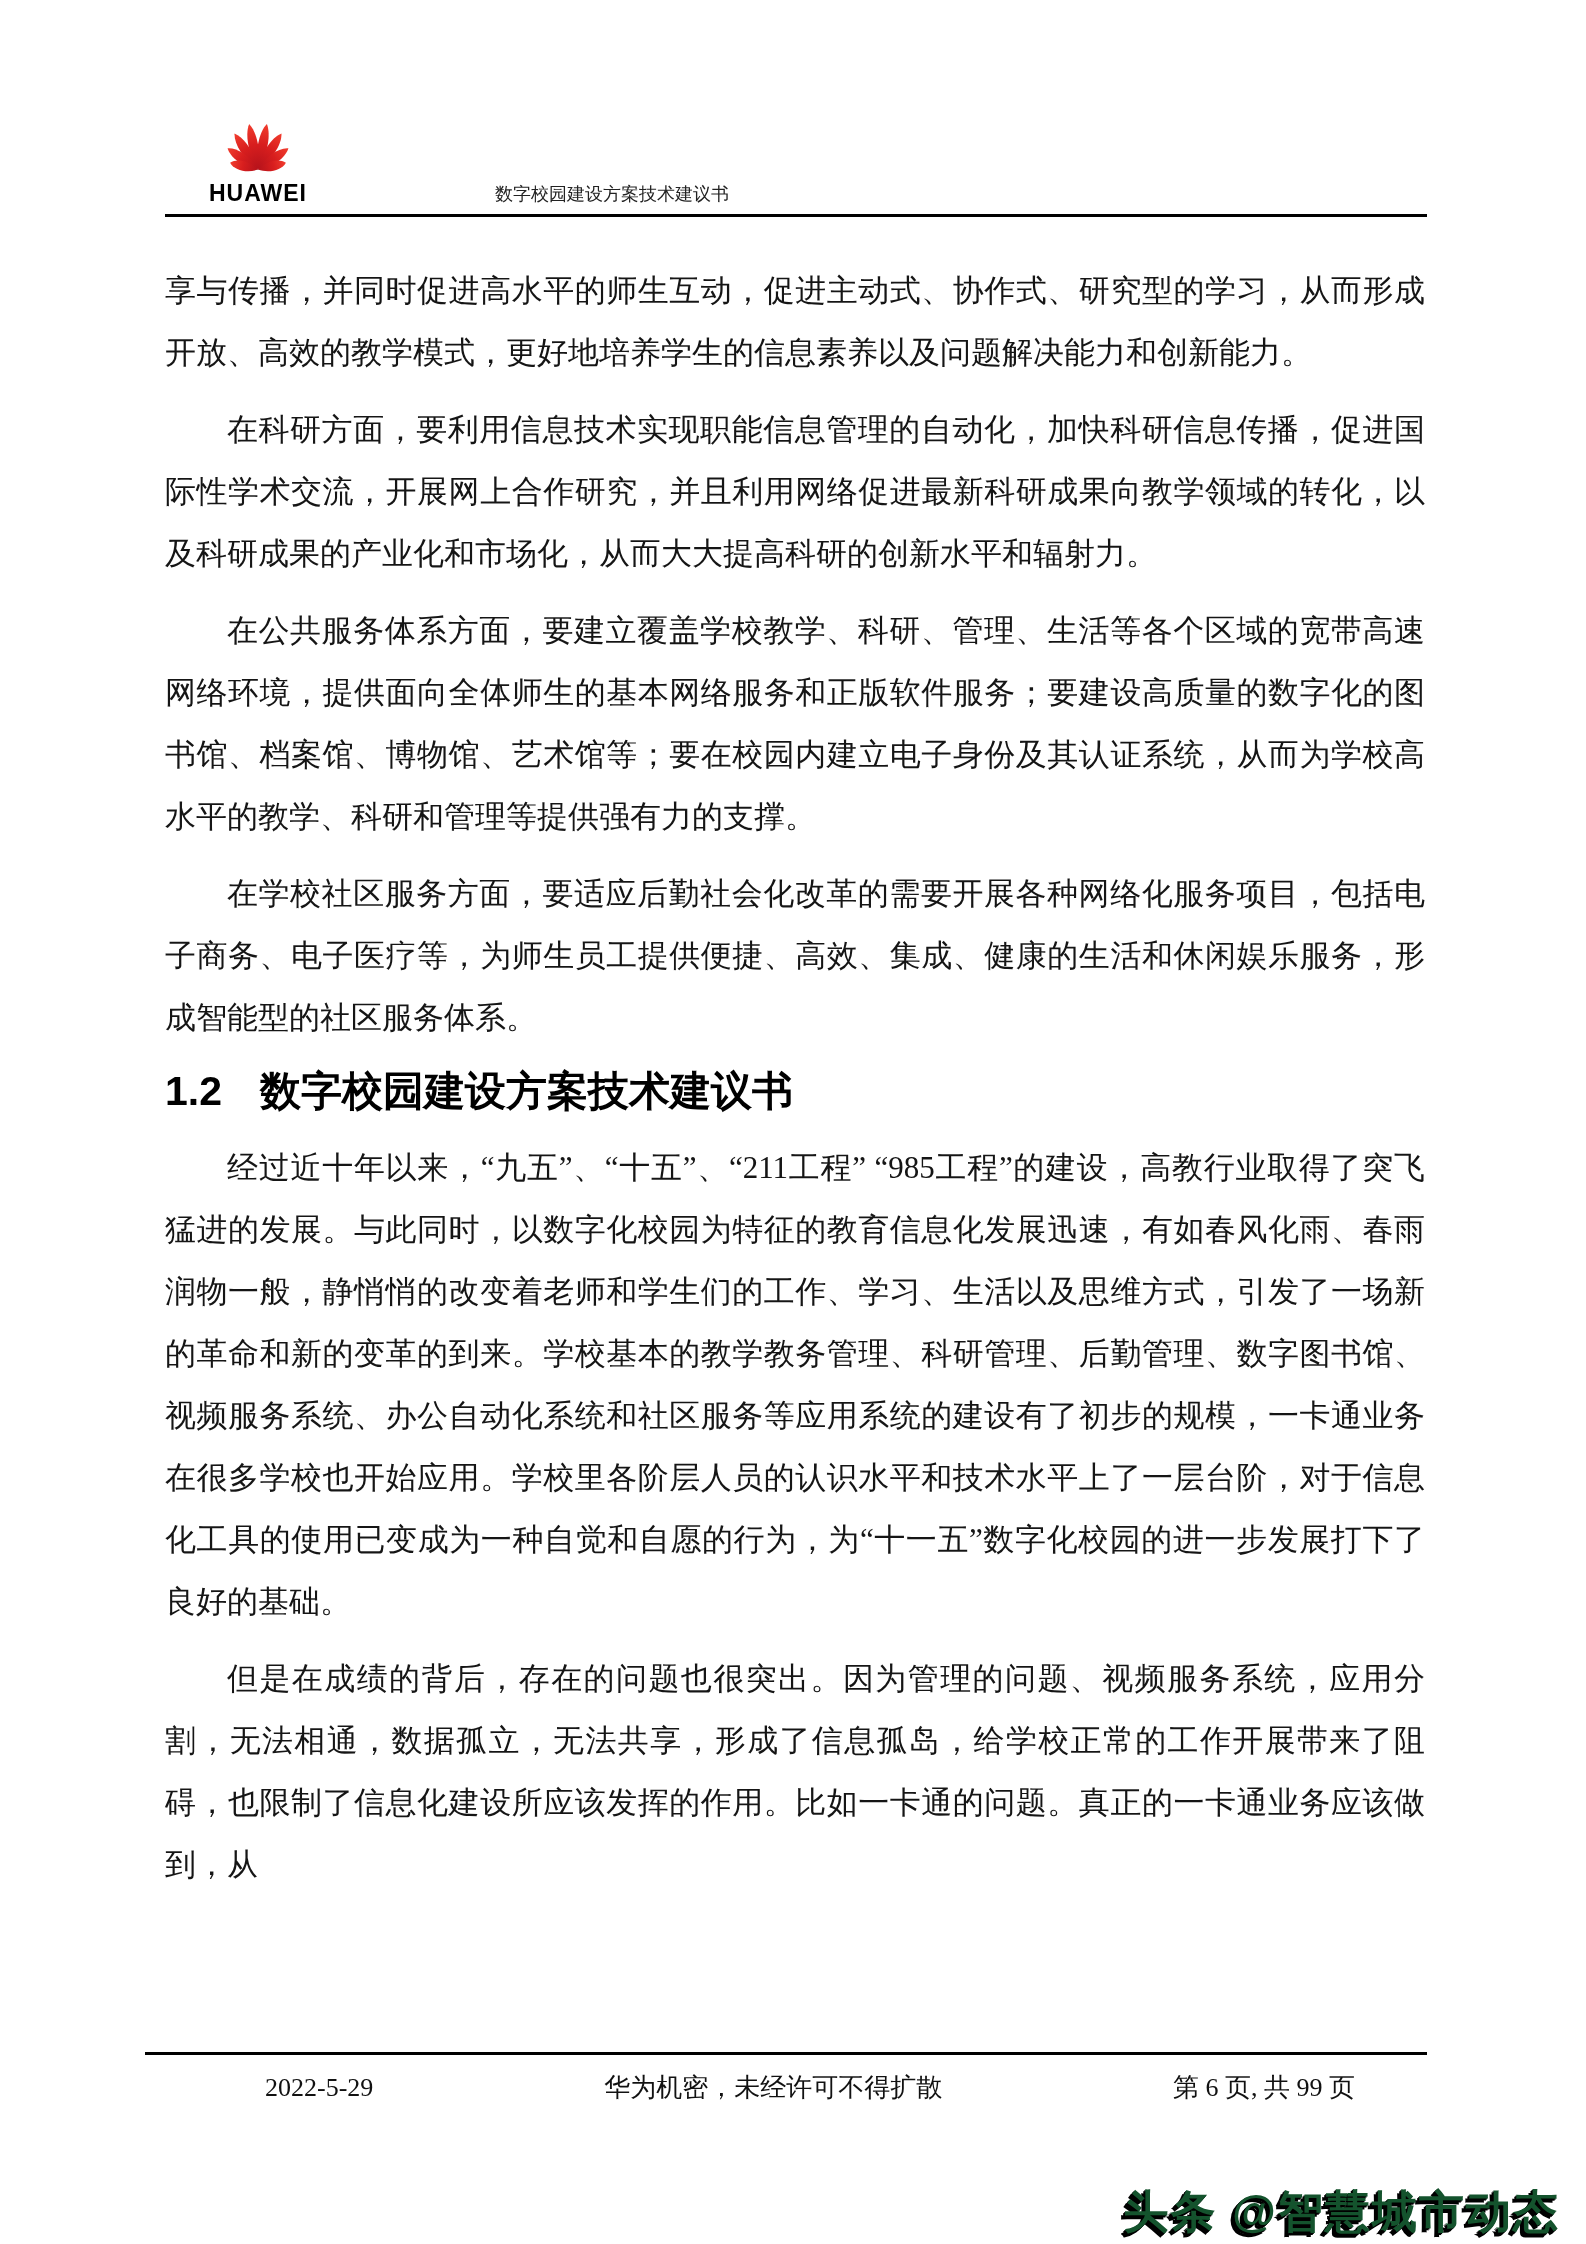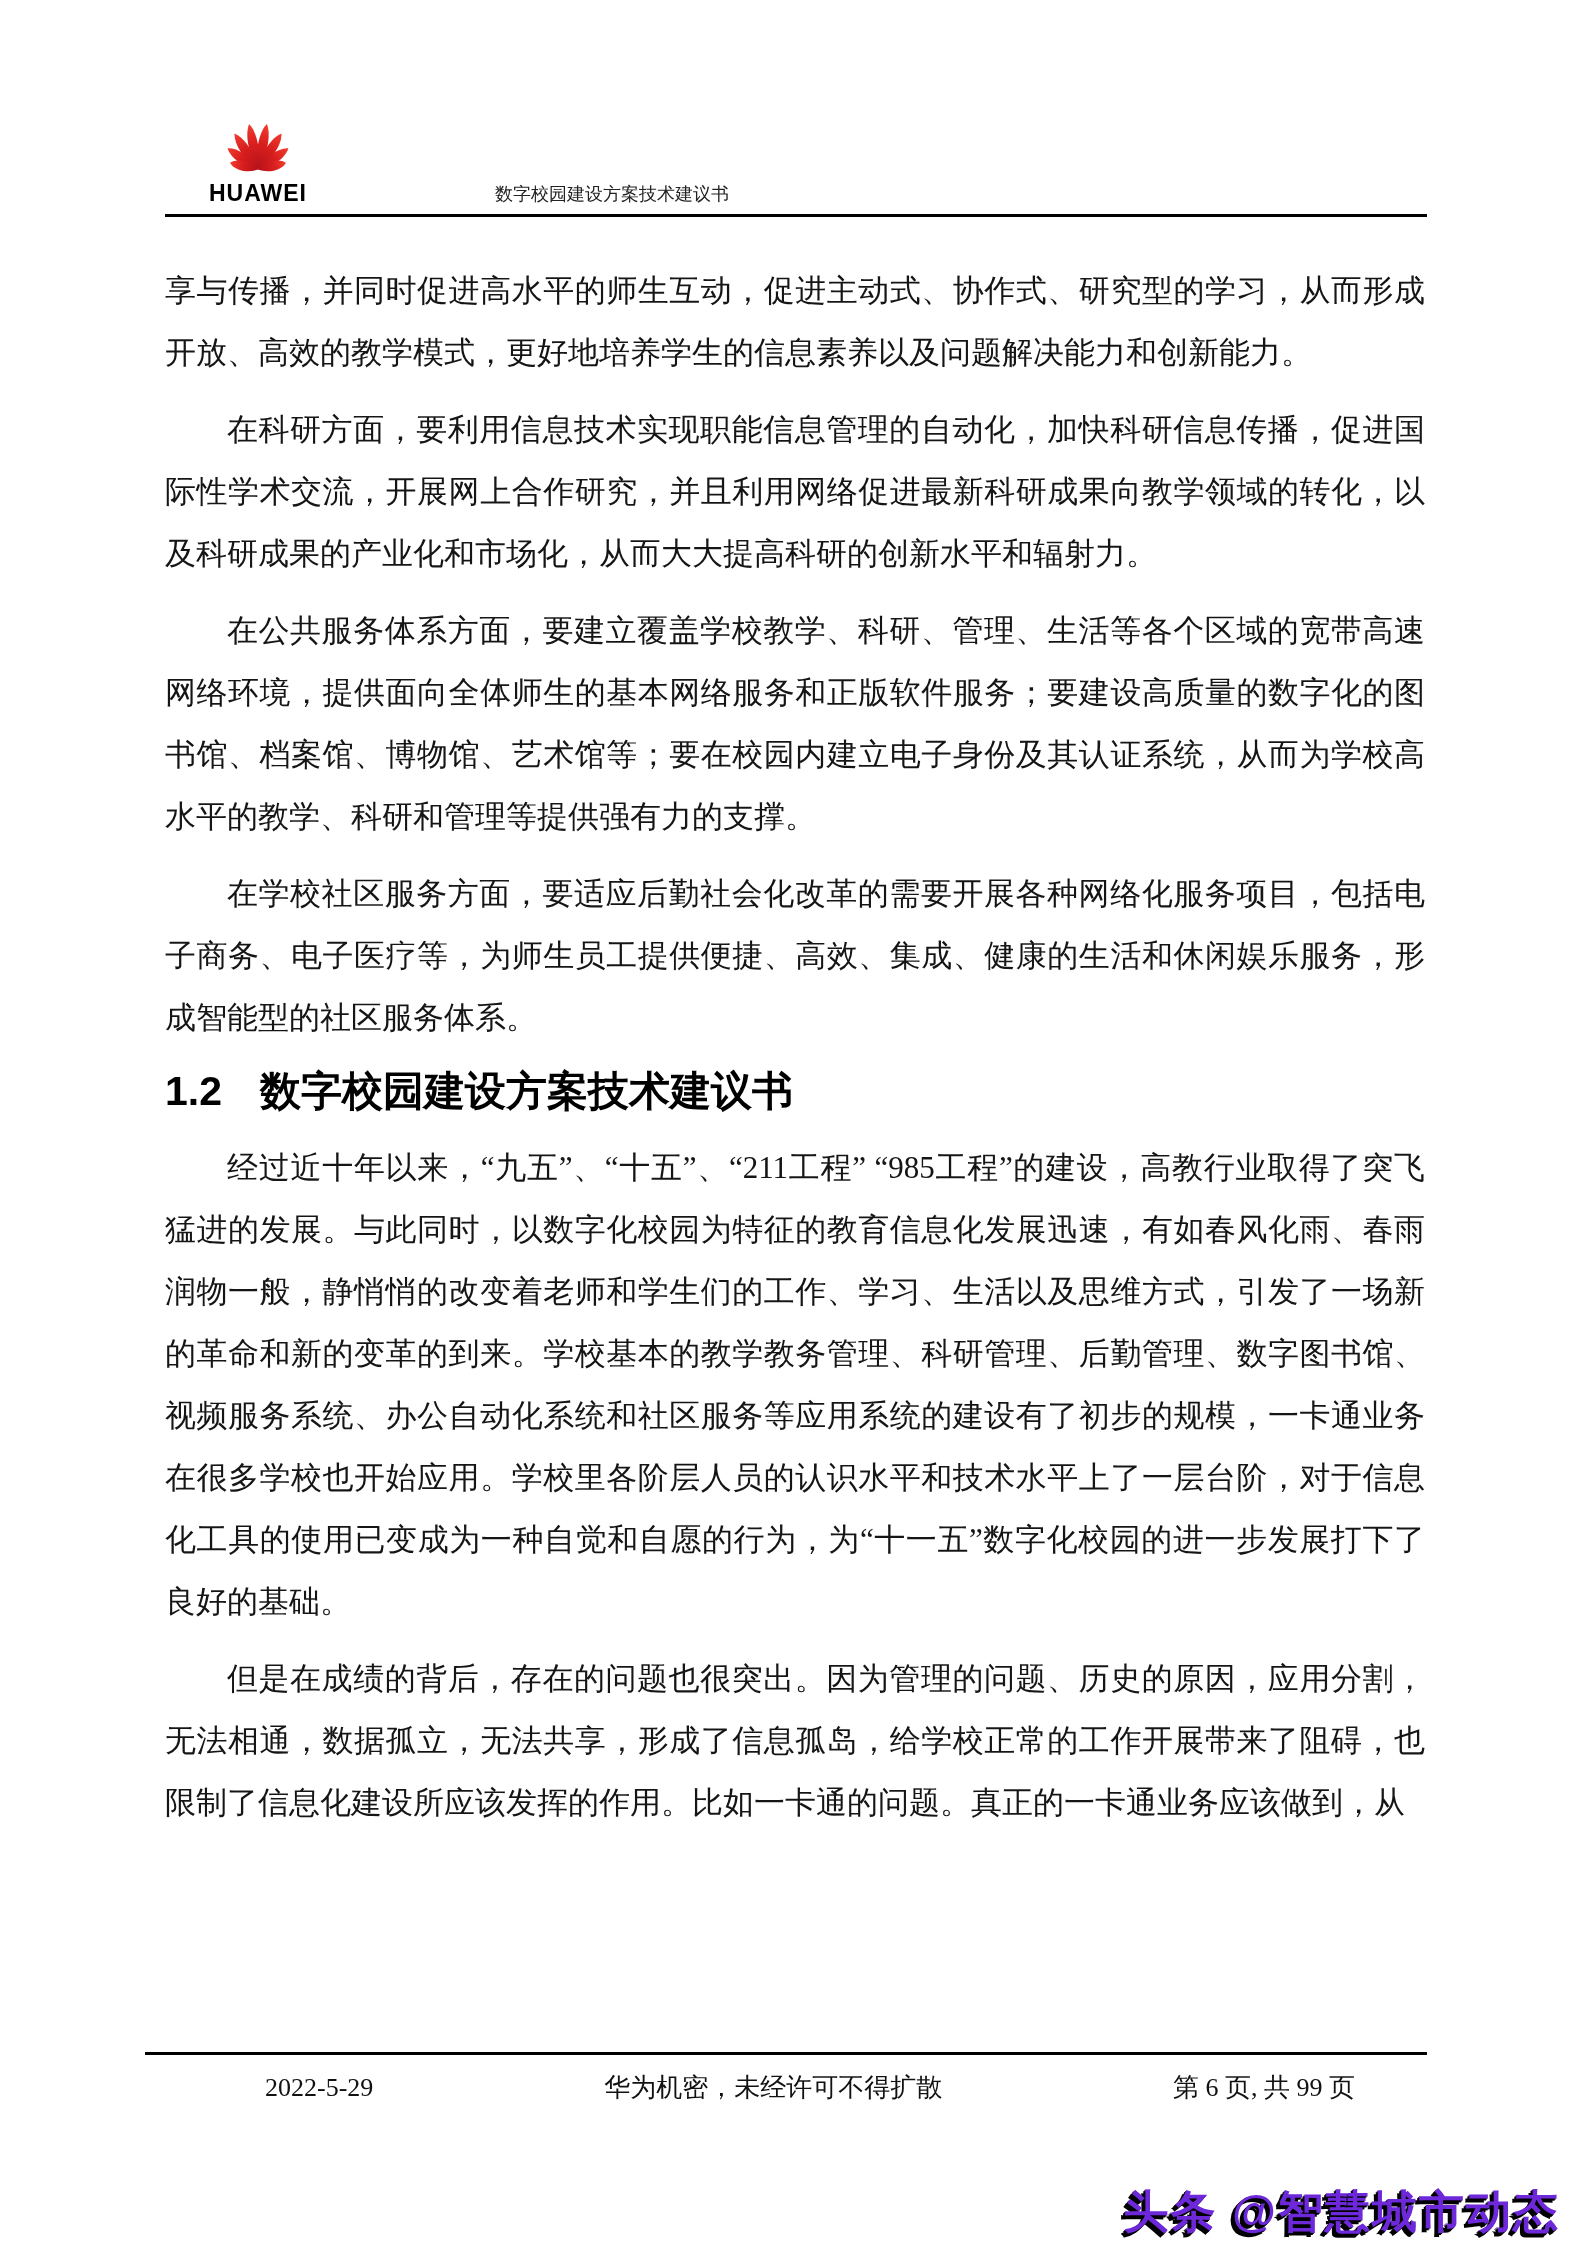--- a/index.html
+++ b/index.html
@@ -47,21 +47,21 @@
     display:flex; align-items:baseline; font-size:26px; line-height:34px; color:#111;
   }
   .footer-date { margin-left:120px; }
   .footer-center { flex:1; text-align:center; }
   .footer-pages { padding-right:72px; }
 
   
   .watermark {
     position:absolute; right:26px; bottom:2px;
     font-family:"Liberation Sans","DejaVu Sans",sans-serif; font-weight:bold;
-    font-size:45px; letter-spacing:2px; color:#6d28d9;
+    font-size:45px; letter-spacing:2px; color:#14532d;
     text-shadow:-4px 4px 0 #000, -2px 2px 0 #000, -1px 1px 0 #000;
     white-space:nowrap;
   }
 </style>
 </head>
 <body>
 
 <div class="page">
 
   <div class="header">
@@ -95,21 +95,21 @@
     <p class="indent">在科研方面，要利用信息技术实现职能信息管理的自动化，加快科研信息传播，促进国际性学术交流，开展网上合作研究，并且利用网络促进最新科研成果向教学领域的转化，以及科研成果的产业化和市场化，从而大大提高科研的创新水平和辐射力。</p>
     <p class="indent">在公共服务体系方面，要建立覆盖学校教学、科研、管理、生活等各个区域的宽带高速网络环境，提供面向全体师生的基本网络服务和正版软件服务；要建设高质量的数字化的图书馆、档案馆、博物馆、艺术馆等；要在校园内建立电子身份及其认证系统，从而为学校高水平的教学、科研和管理等提供强有力的支撑。</p>
     <p class="indent">在学校社区服务方面，要适应后勤社会化改革的需要开展各种网络化服务项目，包括电子商务、电子医疗等，为师生员工提供便捷、高效、集成、健康的生活和休闲娱乐服务，形成智能型的社区服务体系。</p>
 
     <div class="section-heading">
       <span class="sec-num">1.2</span>
       <span class="sec-title">数字校园建设方案技术建议书</span>
     </div>
 
     <p class="indent">经过近十年以来，“九五”、“十五”、“211工程” “985工程”的建设，高教行业取得了突飞猛进的发展。与此同时，以数字化校园为特征的教育信息化发展迅速，有如春风化雨、春雨润物一般，静悄悄的改变着老师和学生们的工作、学习、生活以及思维方式，引发了一场新的革命和新的变革的到来。学校基本的教学教务管理、科研管理、后勤管理、数字图书馆、视频服务系统、办公自动化系统和社区服务等应用系统的建设有了初步的规模，一卡通业务在很多学校也开始应用。学校里各阶层人员的认识水平和技术水平上了一层台阶，对于信息化工具的使用已变成为一种自觉和自愿的行为，为“十一五”数字化校园的进一步发展打下了良好的基础。</p>
-    <p class="indent">但是在成绩的背后，存在的问题也很突出。因为管理的问题、历史的原因，应用分割，无法相通，数据孤立，无法共享，形成了信息孤岛，给学校正常的工作开展带来了阻碍，也限制了信息化建设所应该发挥的作用。比如一卡通的问题。真正的一卡通业务应该做到，从</p>
+    <p class="indent">但是在成绩的背后，存在的问题也很突出。因为管理的问题、视频服务系统，应用分割，无法相通，数据孤立，无法共享，形成了信息孤岛，给学校正常的工作开展带来了阻碍，也限制了信息化建设所应该发挥的作用。比如一卡通的问题。真正的一卡通业务应该做到，从</p>
   </div>
 
   <div class="footer">
     <span class="footer-date">2022-5-29</span>
     <span class="footer-center">华为机密，未经许可不得扩散</span>
     <span class="footer-pages">第 6 页, 共 99 页</span>
   </div>
 
   <div class="watermark">头条 @智慧城市动态</div>
 

